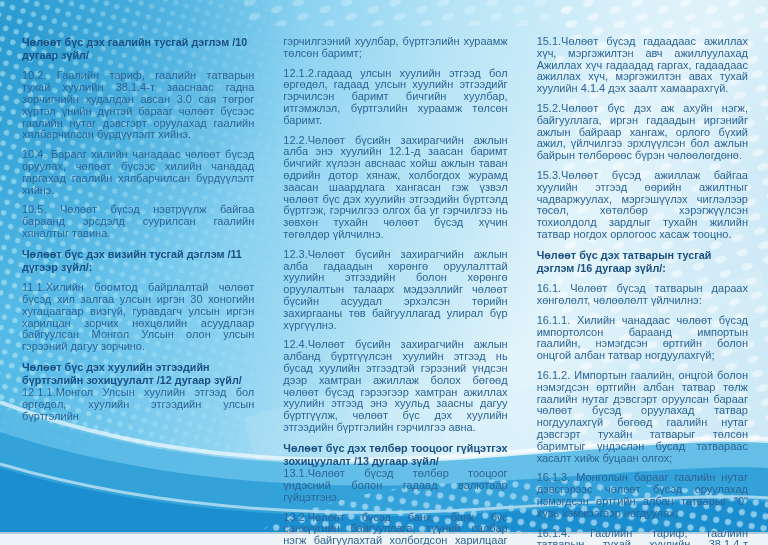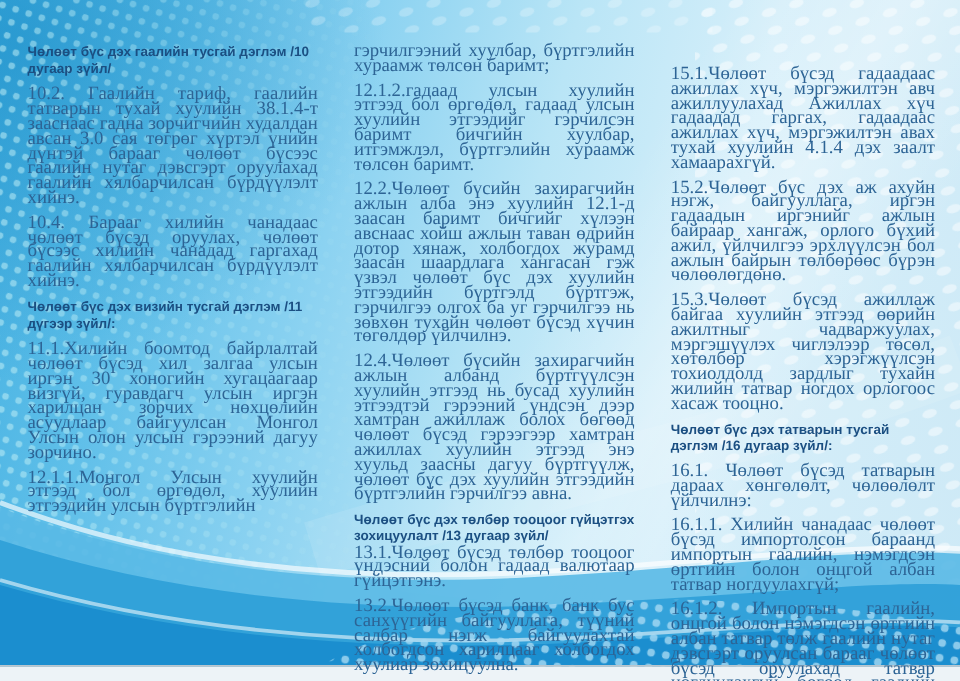--- a/index.html
+++ b/index.html
@@ -20,25 +20,24 @@
   }
   .deco{position:absolute;left:0;top:0;}
   .content{
     position:absolute;left:0;top:0;width:768px;height:545px;z-index:3;
     box-sizing:border-box;padding:36px 20px 0 22px;
     display:flex;gap:29px;
   }
   .col{box-sizing:border-box;}
   .col1{width:233px;}
   .col2{width:225px;}
-  .col3{width:212px;margin-top:18px;}
+  .col3{width:212px;}
   .p{
-    margin:0 0 8px;font-size:15px;line-height:11.8px;color:#2d6495;
+    margin:0 0 8px;font-size:11px;line-height:11.8px;color:#2d6495;
     text-align:justify;
-    font-family:Liberation Serif, serif;
   }
   .h{
     margin:0 0 8px;font-size:10.8px;line-height:13.2px;color:#1b4f82;
     font-weight:bold;text-align:left;
   }
   .tight{margin-bottom:0;}
 </style>
 </head>
 <body>
 
@@ -85,40 +84,44 @@
     <rect x="0" y="532" width="768" height="1.5" fill="#b9c6cf"></rect>
     <rect x="0" y="533.5" width="768" height="11.5" fill="#edf3f7"></rect>
   </svg>
 
   <div class="content">
 
     <div class="col col1">
       <p class="h">Чөлөөт бүс дэх гаалийн тусгай дэглэм /10 дугаар зүйл/</p>
       <p class="p">10.2. Гаалийн тариф, гаалийн татварын тухай хуулийн 38.1.4-т зааснаас гадна зорчигчийн худалдан авсан 3.0 сая төгрөг хүртэл үнийн дүнтэй барааг чөлөөт бүсээс гаалийн нутаг дэвсгэрт оруулахад гаалийн хялбарчилсан бүрдүүлэлт хийнэ.</p>
       <p class="p">10.4. Барааг хилийн чанадаас чөлөөт бүсэд оруулах, чөлөөт бүсээс хилийн чанадад гаргахад гаалийн хялбарчилсан бүрдүүлэлт хийнэ.</p>
+      <p class="p">10.5. Чөлөөт бүсэд нэвтрүүлж байгаа бараанд эрсдэлд суурилсан гаалийн хяналтыг тавина.</p>
       <p class="h">Чөлөөт бүс дэх визийн тусгай дэглэм  /11 дүгээр зүйл/:</p>
       <p class="p">11.1.Хилийн боомтод байрлалтай чөлөөт бүсэд хил залгаа улсын иргэн 30 хоногийн хугацаагаар визгүй, гуравдагч улсын иргэн харилцан зорчих нөхцөлийн асуудлаар байгуулсан Монгол Улсын олон улсын гэрээний дагуу зорчино.</p>
+      <p class="h tight">Чөлөөт бүс дэх хуулийн этгээдийн бүртгэлийн зохицуулалт /12 дугаар зүйл/</p>
       <p class="p">12.1.1.Монгол Улсын хуулийн этгээд бол өргөдөл, хуулийн этгээдийн улсын бүртгэлийн</p>
     </div>
 
     <div class="col col2">
       <p class="p">гэрчилгээний хуулбар, бүртгэлийн хураамж төлсөн баримт;</p>
       <p class="p">12.1.2.гадаад улсын хуулийн этгээд бол өргөдөл, гадаад улсын хуулийн этгээдийг гэрчилсэн баримт бичгийн хуулбар, итгэмжлэл, бүртгэлийн хураамж төлсөн баримт.</p>
       <p class="p">12.2.Чөлөөт бүсийн захирагчийн ажлын алба энэ хуулийн 12.1-д заасан баримт бичгийг хүлээн авснаас хойш ажлын таван өдрийн дотор хянаж, холбогдох журамд заасан шаардлага хангасан гэж үзвэл чөлөөт бүс дэх хуулийн этгээдийн бүртгэлд бүртгэж, гэрчилгээ олгох ба уг гэрчилгээ нь зөвхөн тухайн чөлөөт бүсэд хүчин төгөлдөр үйлчилнэ.</p>
+      <p class="p">12.3.Чөлөөт бүсийн захирагчийн ажлын алба гадаадын хөрөнгө оруулалттай хуулийн этгээдийн болон хөрөнгө оруулалтын талаарх мэдээллийг чөлөөт бүсийн асуудал эрхэлсэн төрийн захиргааны төв байгууллагад улирал бүр хүргүүлнэ.</p>
       <p class="p">12.4.Чөлөөт бүсийн захирагчийн ажлын албанд бүртгүүлсэн хуулийн этгээд нь бусад хуулийн этгээдтэй гэрээний үндсэн дээр хамтран ажиллаж болох бөгөөд чөлөөт бүсэд гэрээгээр хамтран ажиллах хуулийн этгээд энэ хуульд заасны дагуу бүртгүүлж, чөлөөт бүс дэх хуулийн этгээдийн бүртгэлийн гэрчилгээ авна.</p>
       <p class="h tight">Чөлөөт бүс дэх төлбөр тооцоог гүйцэтгэх зохицуулалт /13 дугаар зүйл/</p>
       <p class="p">13.1.Чөлөөт бүсэд төлбөр тооцоог үндэсний болон гадаад валютаар гүйцэтгэнэ.</p>
       <p class="p">13.2.Чөлөөт бүсэд банк, банк бус санхүүгийн байгууллага, түүний салбар нэгж байгуулахтай холбогдсон харилцааг холбогдох хуулиар зохицуулна.</p>
     </div>
 
     <div class="col col3">
       <p class="p">15.1.Чөлөөт бүсэд гадаадаас ажиллах хүч, мэргэжилтэн авч ажиллуулахад Ажиллах хүч гадаадад гаргах, гадаадаас ажиллах хүч, мэргэжилтэн авах тухай хуулийн 4.1.4 дэх заалт хамаарахгүй.</p>
       <p class="p">15.2.Чөлөөт бүс дэх аж ахуйн нэгж, байгууллага, иргэн гадаадын иргэнийг ажлын байраар хангаж, орлого бүхий ажил, үйлчилгээ эрхлүүлсэн бол ажлын байрын төлбөрөөс бүрэн чөлөөлөгдөнө.</p>
       <p class="p">15.3.Чөлөөт бүсэд ажиллаж байгаа хуулийн этгээд өөрийн ажилтныг чадваржуулах, мэргэшүүлэх чиглэлээр төсөл, хөтөлбөр хэрэгжүүлсэн тохиолдолд зардлыг тухайн жилийн татвар ногдох орлогоос хасаж тооцно.</p>
       <p class="h">Чөлөөт бүс дэх татварын тусгай дэглэм /16 дугаар зүйл/:</p>
       <p class="p">16.1. Чөлөөт бүсэд татварын дараах хөнгөлөлт, чөлөөлөлт үйлчилнэ:</p>
       <p class="p">16.1.1. Хилийн чанадаас чөлөөт бүсэд импортолсон бараанд импортын гаалийн, нэмэгдсэн өртгийн болон онцгой албан татвар ногдуулахгүй;</p>
       <p class="p">16.1.2. Импортын гаалийн, онцгой болон нэмэгдсэн өртгийн албан татвар төлж гаалийн нутаг дэвсгэрт оруулсан барааг чөлөөт бүсэд оруулахад татвар ногдуулахгүй бөгөөд гаалийн нутаг дэвсгэрт тухайн татварыг төлсөн баримтыг үндэслэн бусад татвараас хасалт хийж буцаан олгох;</p>
+      <p class="p">16.1.3. Монголын барааг гаалийн нутаг дэвсгэрээс чөлөөт бүсэд оруулахад нэмэгдсэн өртгийн албан татварыг "0" хувь хэмжээгээр ногдуулах;</p>
       <p class="p">16.1.4. Гаалийн тариф, гаалийн татварын тухай хуулийн 38.1.4-т заاснаас гадна зорчигчийн худалдаж авсан 3.0 сая төгрөг хүртэл үнийн дүнтэй барааг чөлөөт бүсээс гаалийн нутаг дэвсгэрт оруулахад гаалийн</p>
     </div>
 
   </div>
 </div>
 
 </body></html>

